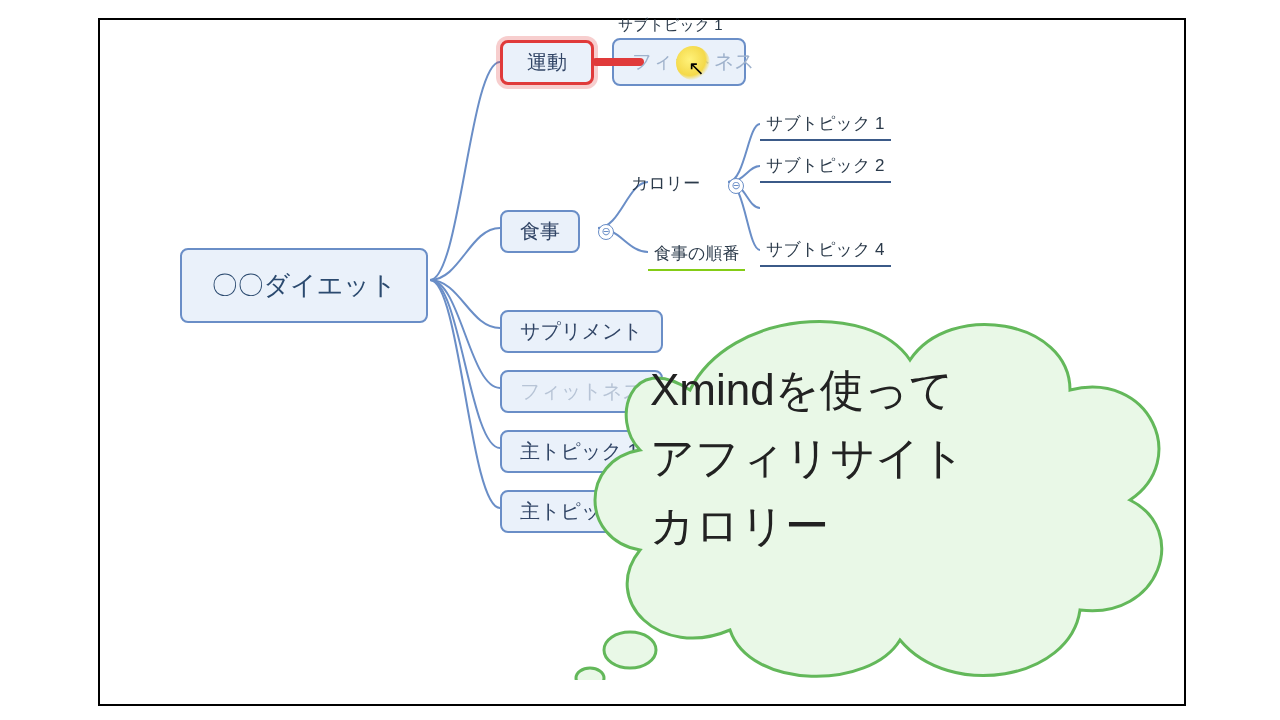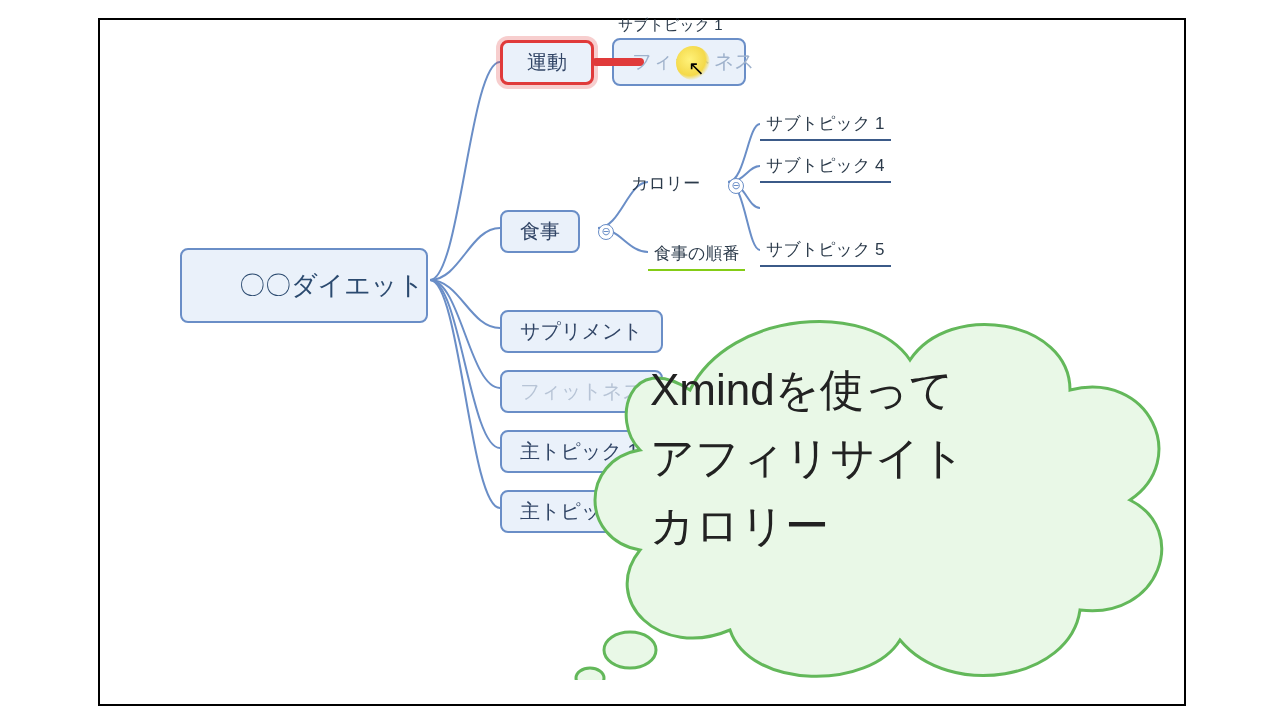--- a/index.html
+++ b/index.html
@@ -1,21 +1,21 @@
 <!DOCTYPE html>
 <html><head>
 <meta charset="utf-8">
 <style>
 html,body{margin:0;padding:0;font-family:"Meiryo","Hiragino Sans",sans-serif;background:#fff}
 .stage{position:relative;width:1280px;height:720px;background:#fff;overflow:hidden}
 .frame{position:absolute;left:98px;top:18px;width:1084px;height:684px;border:2px solid #000;background:#fff}
 .inner{position:absolute;inset:0}
 
 
-.node{position:absolute;padding:6px 18px;border:2px solid #6a8ec7;border-radius:8px;background:#eaf1fa;color:#314566;font-size:20px;text-align:right;white-space:nowrap}
+.node{position:absolute;padding:6px 18px;border:2px solid #6a8ec7;border-radius:8px;background:#eaf1fa;color:#314566;font-size:20px;text-align:center;white-space:nowrap}
 .root{left:80px;top:228px;width:240px;padding:18px 2px;font-size:26px;color:#2b4a6f}
 
 .branch-exercise{left:400px;top:20px;padding:6px 24px;border:3px solid #e03a3a;border-radius:8px;box-shadow:0 0 0 4px rgba(224,58,58,.25)}
 .branch-meal{left:400px;top:190px}
 .branch-suppl{left:400px;top:290px}
 .branch-fit{left:400px;top:350px;color:#b7c4d6}
 .branch-topic1{left:400px;top:410px}
 .branch-topic2{left:400px;top:470px}
 
 
@@ -89,22 +89,22 @@
         <div class="cursor">↖</div>
       </div>
 
       <div class="node branch-meal">食事</div>
       <div class="toggle tg-meal">⊖</div>
 
       <div class="sub sub-calorie">カロリー</div>
       <div class="toggle tg-cal">⊖</div>
 
       <div class="sub sub-st1">サブトピック 1</div>
-      <div class="sub sub-st2">サブトピック 4</div>
-      <div class="sub sub-st4">サブトピック 5</div>
+      <div class="sub sub-st2">サブトピック 2</div>
+      <div class="sub sub-st4">サブトピック 4</div>
 
       <div class="sub sub-mealorder">食事の順番</div>
 
       <div class="node branch-suppl">サプリメント</div>
       <div class="node branch-fit">フィットネス</div>
       <div class="node branch-topic1">主トピック 1</div>
       <div class="node branch-topic2">主トピック 2</div>
 
       <div class="cloud">
         <svg viewBox="0 0 610 400">

